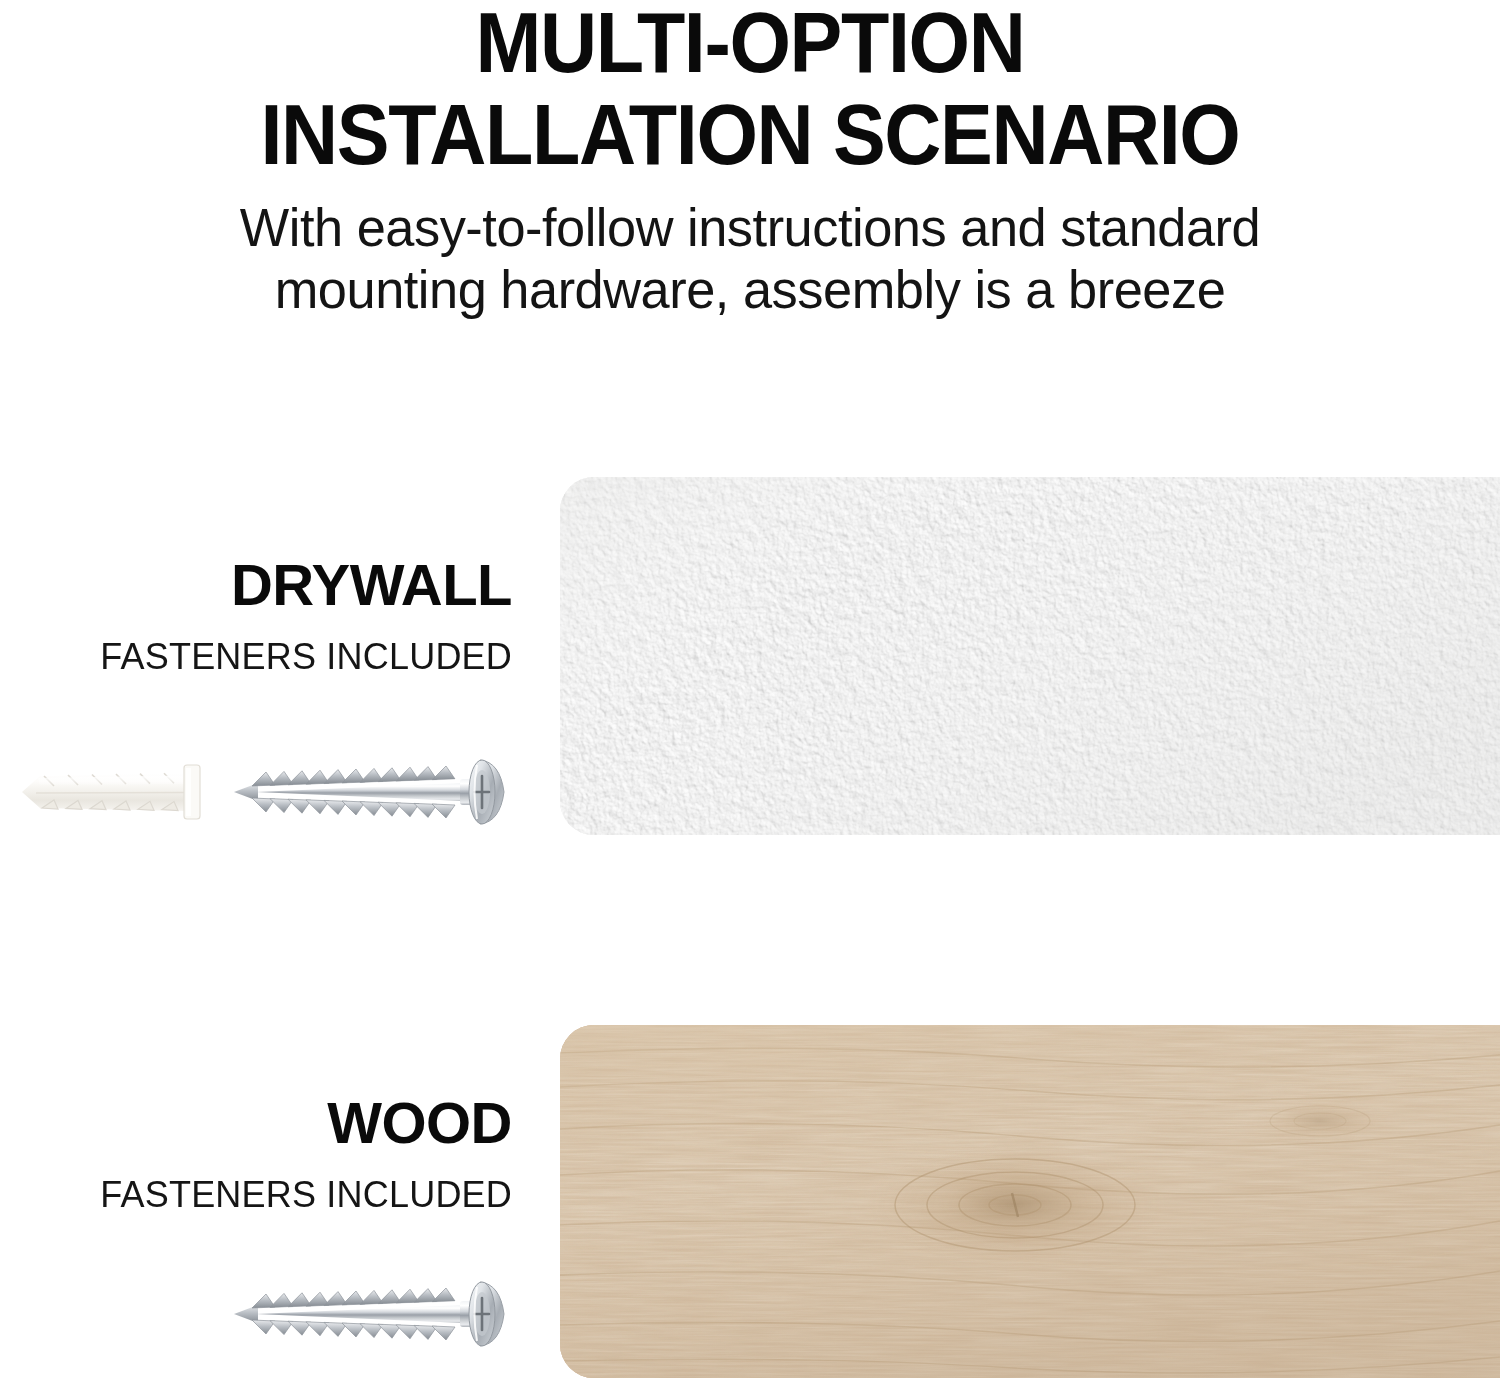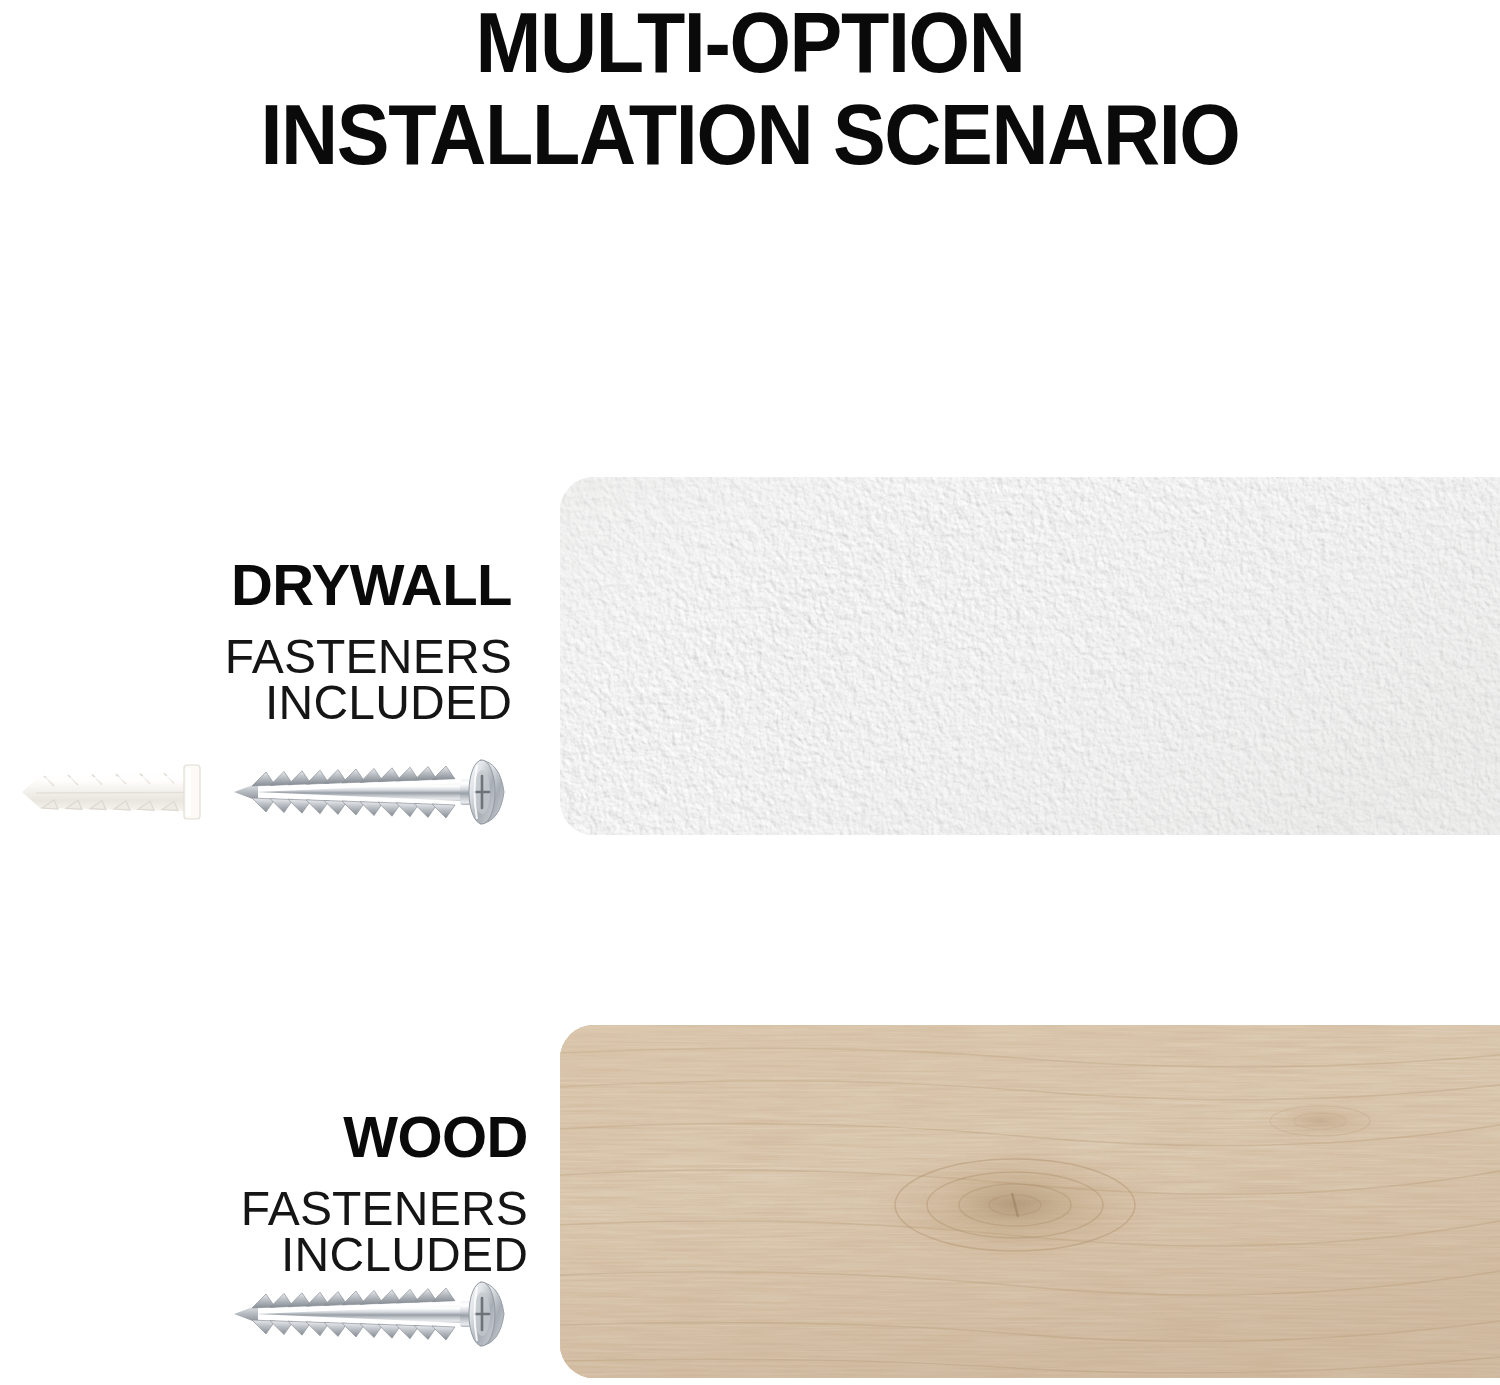--- a/index.html
+++ b/index.html
@@ -74,37 +74,37 @@
   #section-wood    { top: 1020px; height: 365px; }
 
   
   .label-col {
     position: absolute;
     left: 0;
     width: 512px;
     text-align: right;
   }
   #drywall-labels { top: 82px; }
-  #wood-labels    { top: 84px; padding-left: 16px; }
+  #wood-labels    { top: 70px; }
 
   .mat-heading {
     display: block;
     font-family: "Liberation Sans", sans-serif;
     font-weight: 700;
     font-size: 58px;
     line-height: 66px;
     letter-spacing: -0.5px;
     color: #0a0a0a;
   }
   .mat-sub {
     display: block;
     margin-top: 16px;
     font-family: "Liberation Sans", sans-serif;
     font-weight: 300;
-    font-size: 48px;
+    font-size: 36px;
     line-height: 46px;
     letter-spacing: 0.2px;
     color: #151515;
   }
 
   
   .hw-row {
     position: absolute;
     left: 0;
     width: 525px;
@@ -156,20 +156,24 @@
 </head>
 <body>
 
 <div id="header">
 
   <div id="title-block">
     <span class="title-line">MULTI-OPTION</span>
     <span class="title-line">INSTALLATION SCENARIO</span>
   </div>
 
+  <div id="subtitle-block">
+    <span class="subtitle-line">With easy-to-follow instructions and standard</span>
+    <span class="subtitle-line">mounting hardware, assembly is a breeze</span>
+  </div>
 
 </div>
 
 <div class="section" id="section-drywall">
 
   <div class="label-col" id="drywall-labels">
     <span class="mat-heading">DRYWALL</span>
     <span class="mat-sub">FASTENERS INCLUDED</span>
   </div>
 

